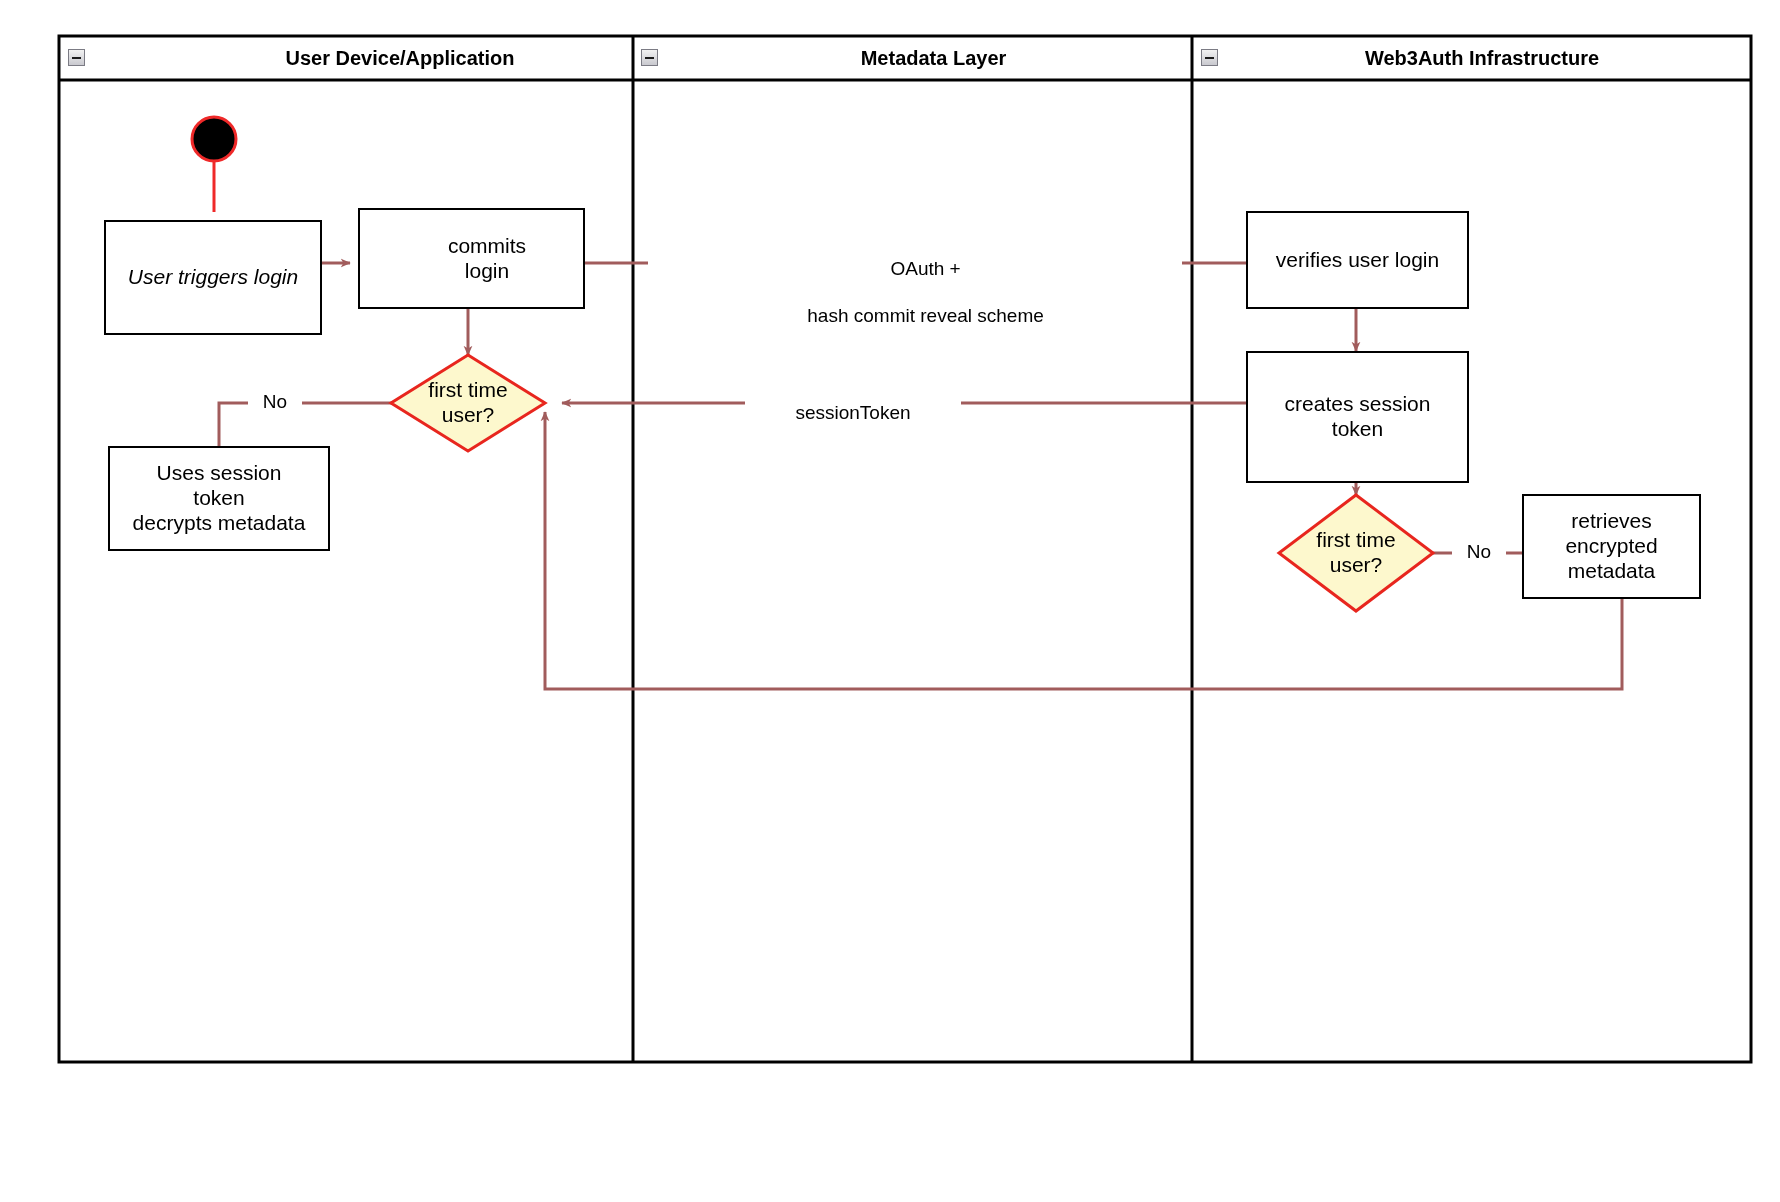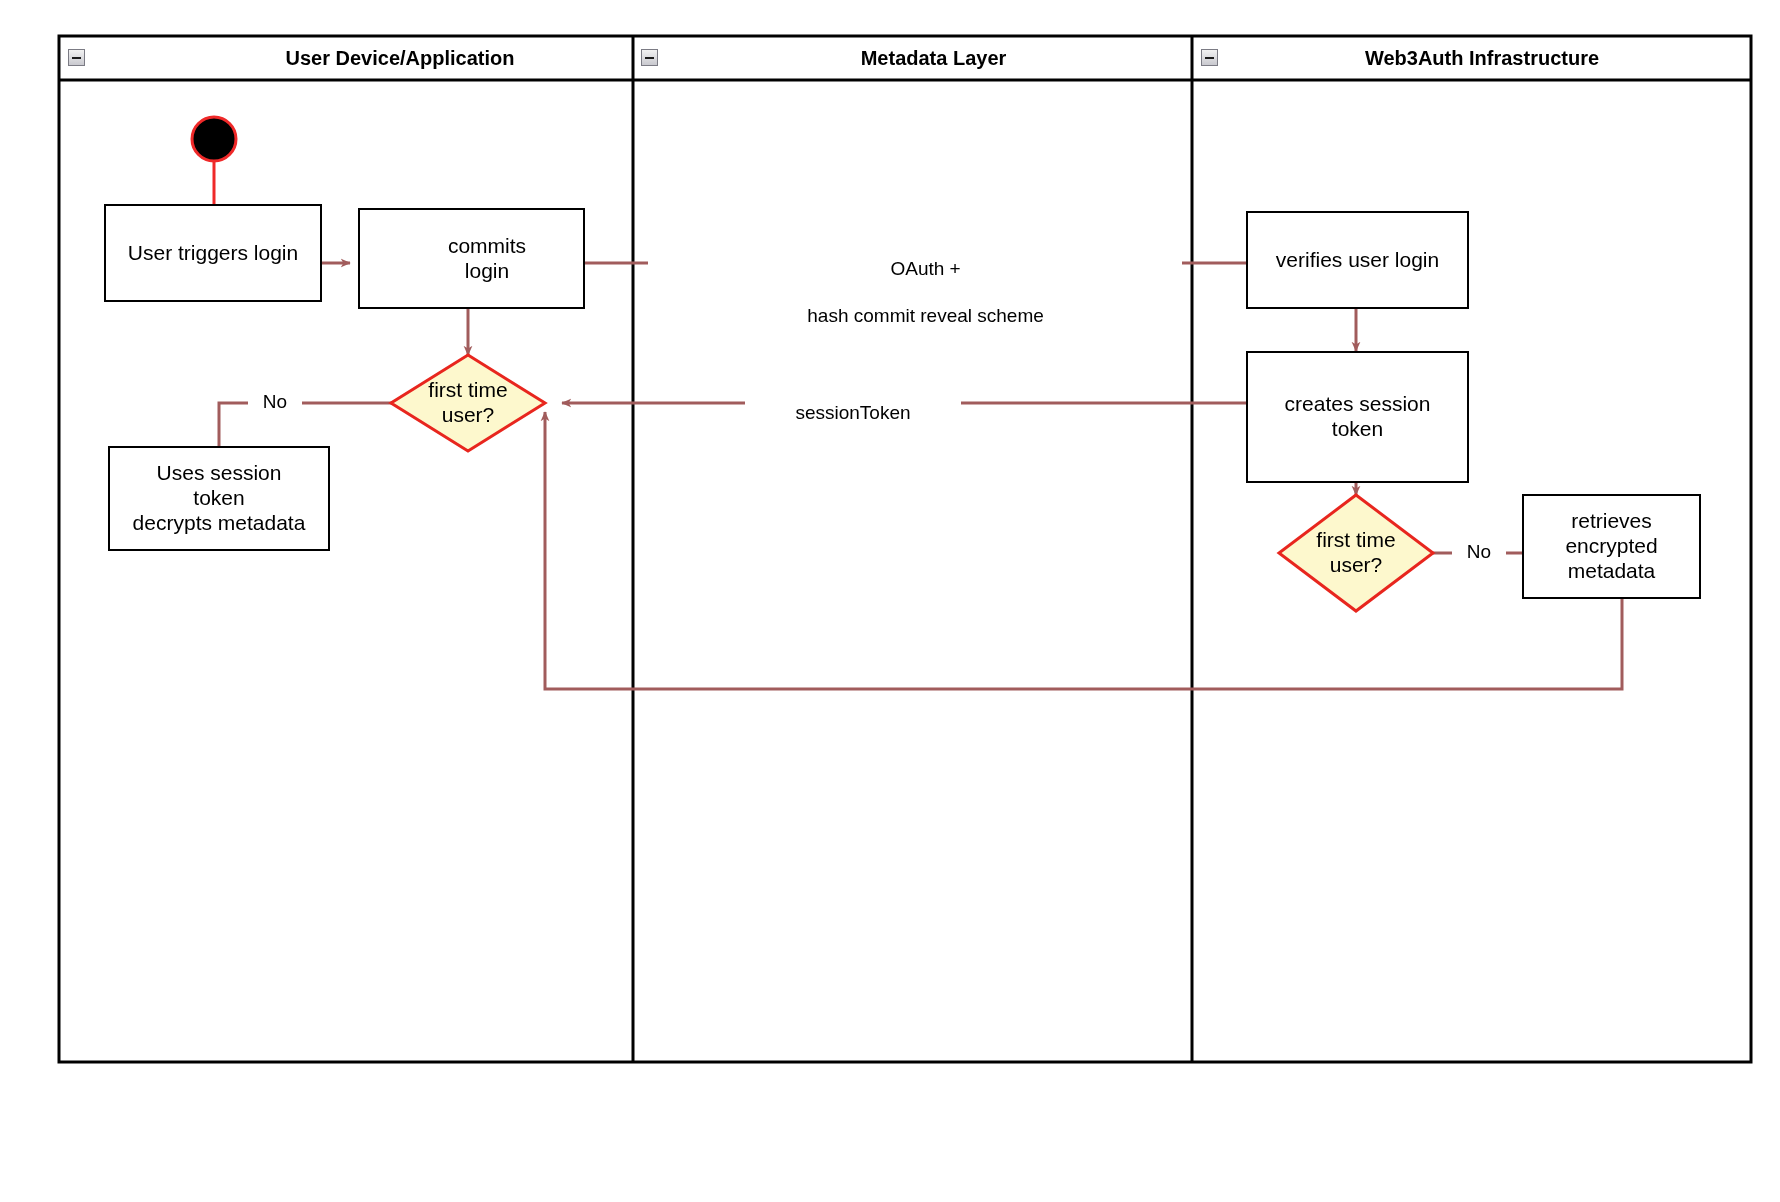--- a/index.html
+++ b/index.html
@@ -125,21 +125,21 @@
 
   <div class="collapse-icon" style="left:68px;top:49px;"></div>
   <div class="lane-title" style="left:102px;top:48px;width:540px;padding-left:28px;">User Device/Application</div>
 
   <div class="collapse-icon" style="left:641px;top:49px;"></div>
   <div class="lane-title" style="left:623px;top:48px;width:527px;margin-left:47px;">Metadata Layer</div>
 
   <div class="collapse-icon" style="left:1201px;top:49px;"></div>
   <div class="lane-title" style="left:1219px;top:48px;width:526px;">Web3Auth Infrastructure</div>
 
-  <div class="node box" style="left:104px;top:204px;width:218px;height:98px;">
+  <div class="node box" style="left:104px;top:220px;width:218px;height:115px;font-style:italic;">
     <span>User triggers login</span>
   </div>
 
   <div class="node box" style="left:358px;top:208px;width:227px;height:101px;padding-left:31px;">
     <span>
       <span>commits</span><br>
       <span>login</span>
     </span>
   </div>
 

